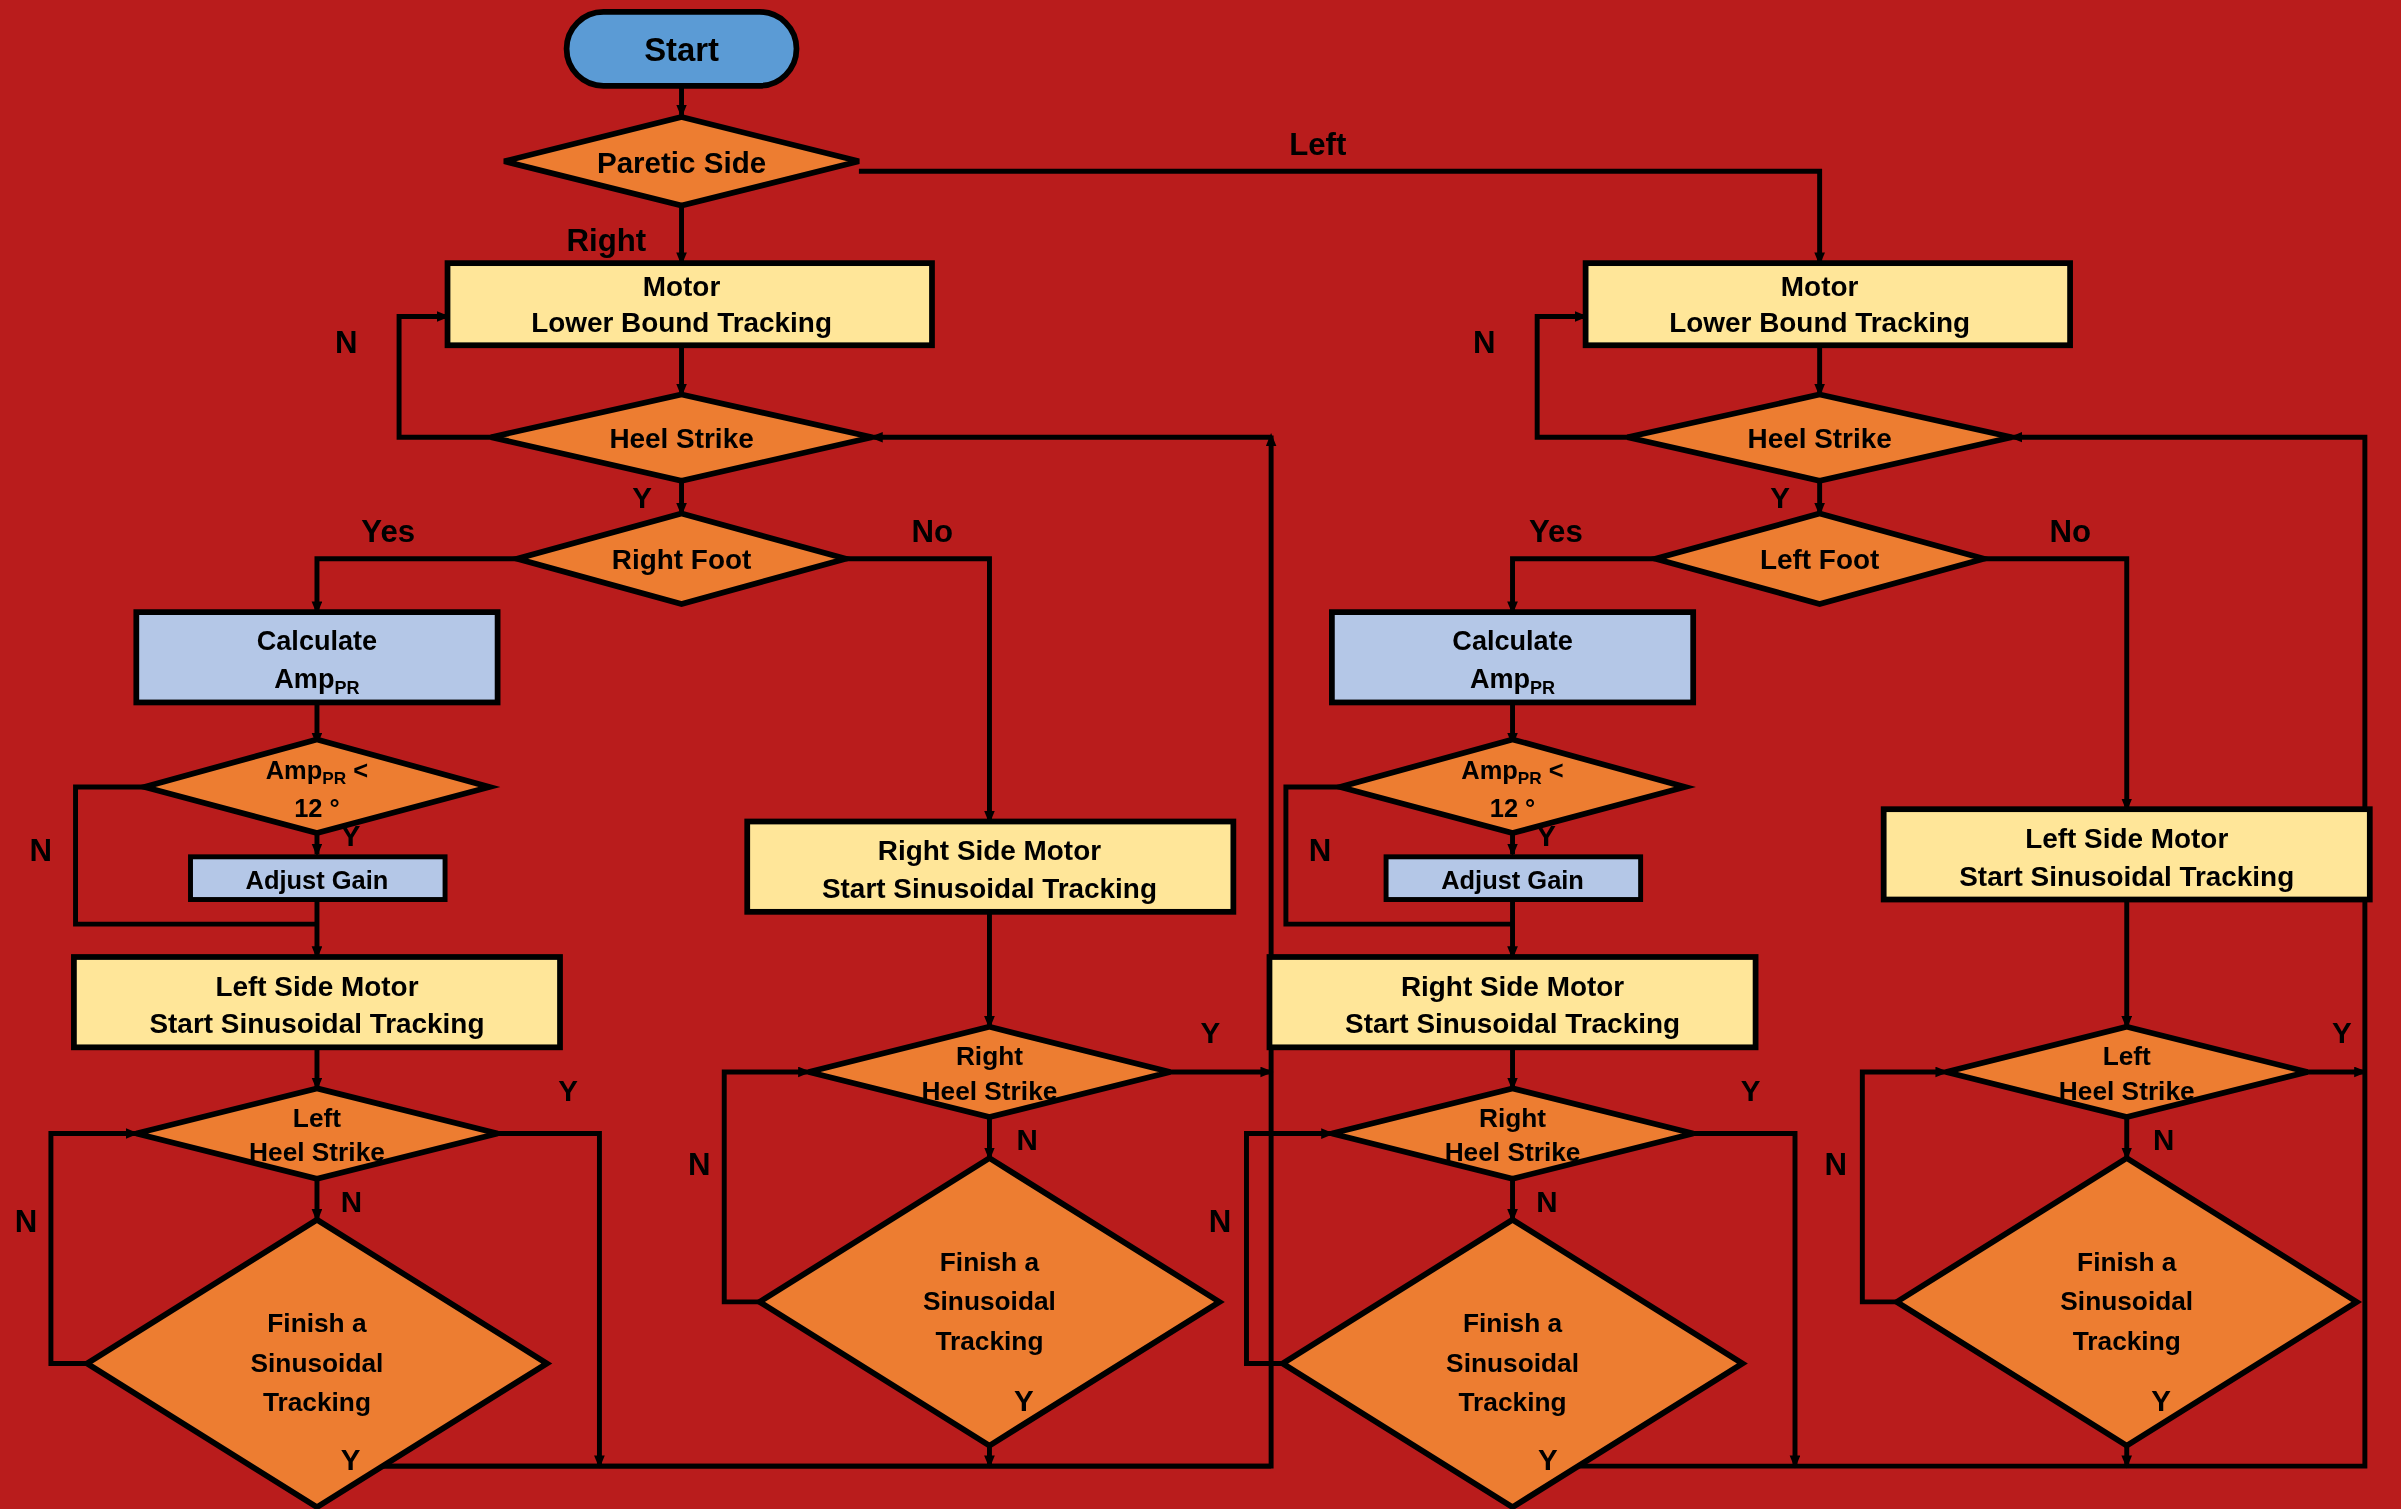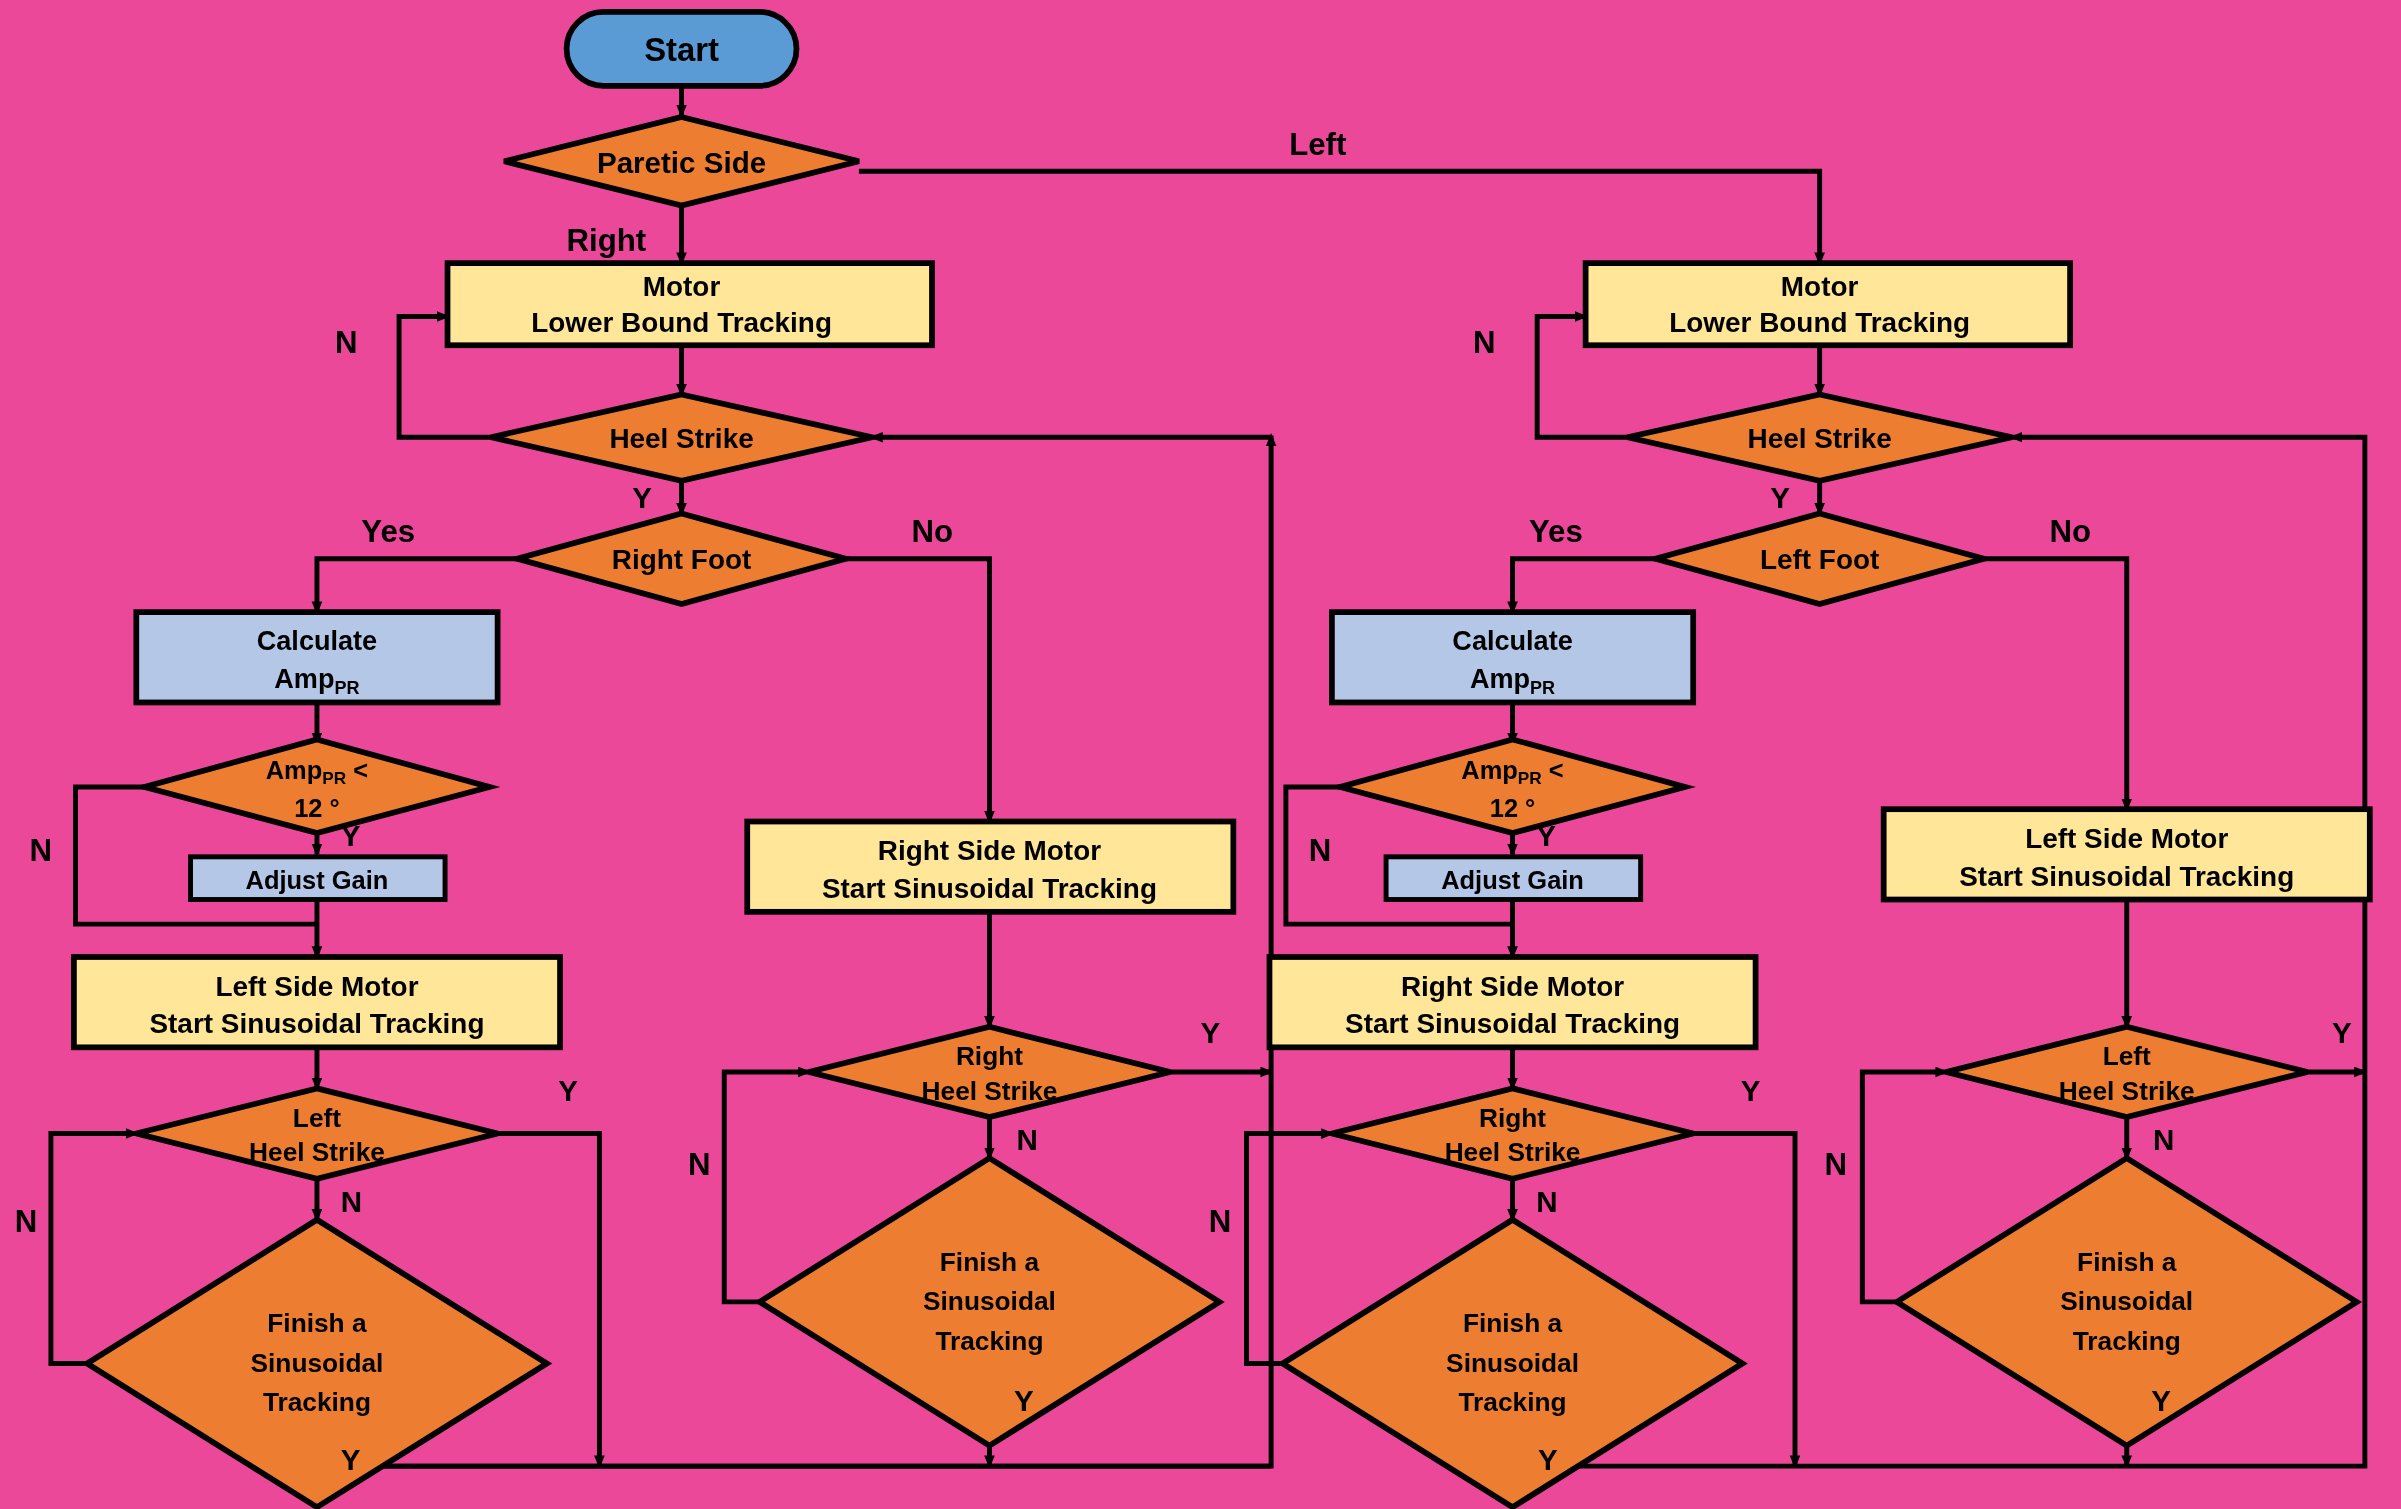--- a/index.html
+++ b/index.html
@@ -1,16 +1,16 @@
 <!DOCTYPE html>
 <html style="font-size:13px"><head>
 <meta charset="utf-8">
 <style>
   html,body{margin:0;padding:0;background:#ffffff;}
-  #root{position:relative;width:2401px;height:1510px;background:#ec4899;
+  #root{position:relative;width:2401px;height:1510px;background:#b91c1c;
         font-family:"Liberation Sans", sans-serif;}
   svg{display:block;}
   .nodelabel{font-family:"Liberation Sans", sans-serif;font-weight:bold;fill:#000;text-anchor:middle;}
   .edgelabel{font-family:"Liberation Sans", sans-serif;font-weight:bold;fill:#000;}
 </style>
 </head>
 <body>
 
 <div id="root">
 <svg width="2401" height="1510" viewBox="0 0 2924 1838" xmlns="http://www.w3.org/2000/svg">

